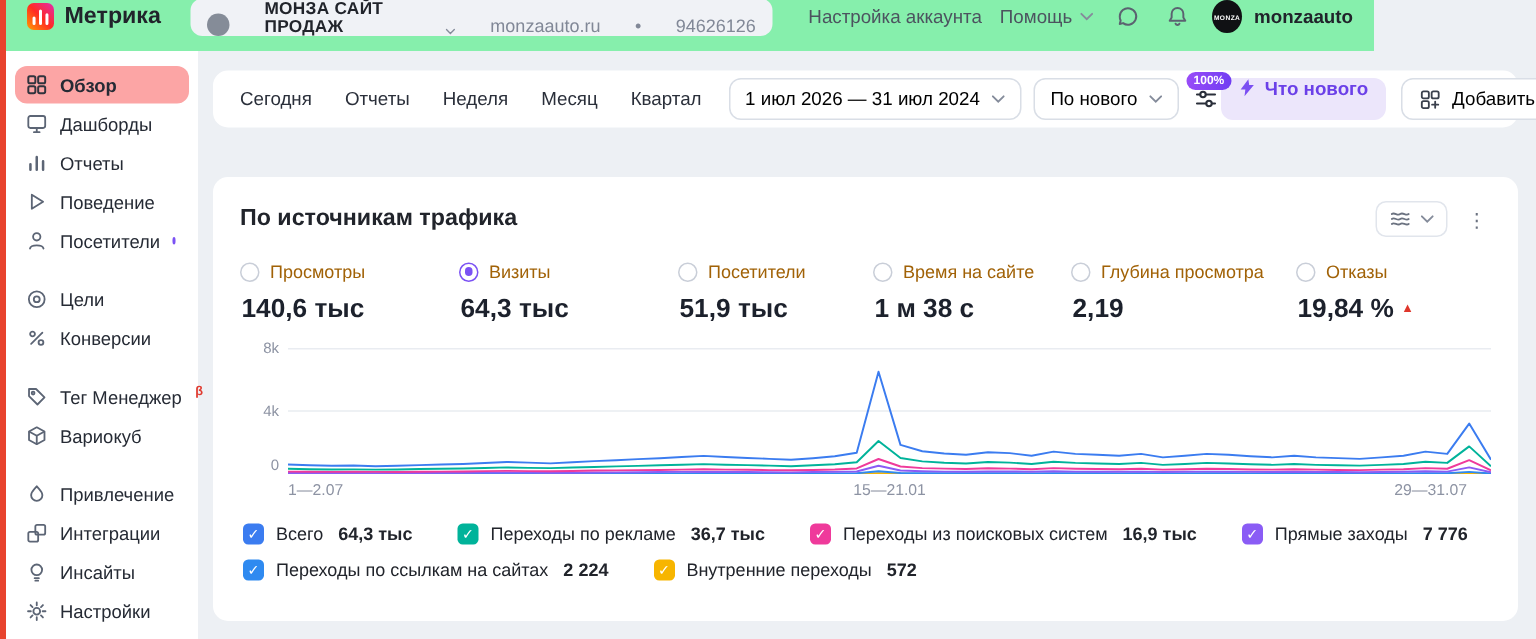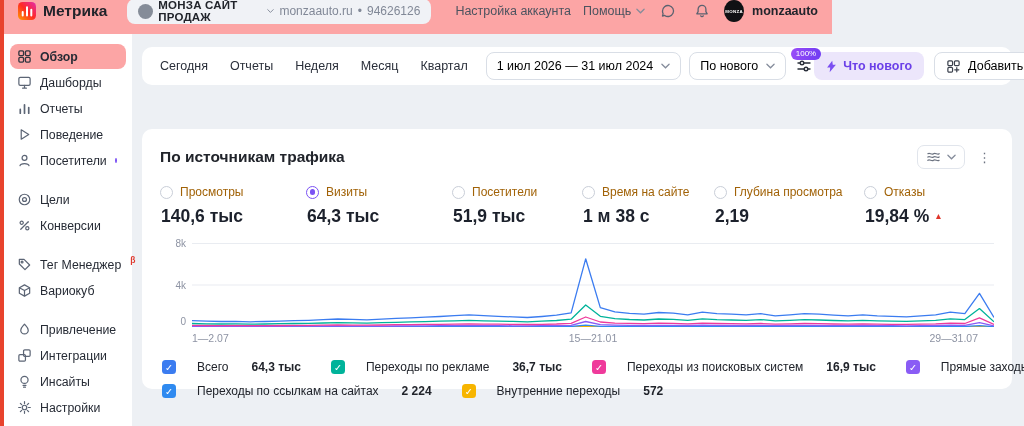--- a/index.html
+++ b/index.html
@@ -1,24 +1,24 @@
 <!DOCTYPE html>
 <html><head>
 <meta charset="utf-8">
 <style>
   *{margin:0;padding:0;box-sizing:border-box}
   html,body{width:1024px;height:426px;overflow:hidden}
   body{font-family:"Liberation Sans","DejaVu Sans",sans-serif;background:#edf0f4;color:#21242b;position:relative;font-size:13px}
   .red-strip{position:absolute;left:0;top:0;width:4px;height:426px;background:#e8432d;z-index:40}
 
   
-  .header{position:absolute;left:0;top:0;width:832px;height:34px;background:#fca5a5;display:flex;align-items:center;padding:0 14px 12px 12px;gap:12px;z-index:30}
+  .header{position:absolute;left:0;top:0;width:916px;height:34px;background:#86efac;display:flex;align-items:center;padding:0 14px 12px 12px;gap:12px;z-index:30}
   .logo{display:flex;align-items:center;gap:7px;margin-left:6px;cursor:pointer}
   .logo-text{font-size:15.5px;font-weight:700}
-  .counter-pill{display:flex;align-items:center;gap:5px;background:#f0f2f6;border-radius:8px;height:25px;padding:0 11px;font-size:12px;cursor:pointer;margin-left:8px}
+  .counter-pill{display:flex;align-items:flex-end;gap:23px;background:#f0f2f6;border-radius:8px;height:25px;padding:0 11px;font-size:12px;cursor:pointer;margin-left:8px}
   .favicon{width:15px;height:15px;border-radius:50%;background:#858c98;flex:0 0 auto}
   .counter-name{font-weight:600;font-size:11.5px;letter-spacing:.2px}
   .counter-meta{color:#818897}
   .hspacer{flex:1}
   .hlink{color:#4c535f;font-size:12.5px;display:flex;align-items:center;gap:5px;cursor:pointer;white-space:nowrap}
   .hicon{width:24px;height:24px;display:flex;align-items:center;justify-content:center;cursor:pointer}
   .avatar{width:22px;height:22px;border-radius:50%;background:#101114;color:#fff;display:flex;align-items:center;justify-content:center;font-size:4.4px;font-weight:700;letter-spacing:.3px;cursor:pointer}
   .username{font-size:12.5px;font-weight:700;margin-left:-4px;cursor:pointer}
 
   
@@ -29,25 +29,25 @@
   .sgap{height:13px}
   .dot-badge{width:5px;height:5px;border-radius:50%;background:#7b52f4;margin-left:auto;margin-right:2px}
   .beta{color:#e03a2f;font-size:8.5px;font-weight:700;margin-left:1px;align-self:flex-start;margin-top:3px}
 
   
   .main{position:absolute;left:132px;top:34px;right:0;bottom:0;padding:13px 12px 0 10px}
   .toolbar-card{background:#fff;border-radius:10px;height:38px;display:flex;align-items:center;padding:0 8px;gap:2px}
   .tb-text-btn{height:26px;padding:0 10px;border:none;background:none;font-size:12.5px;color:#2a2f3a;border-radius:7px;cursor:pointer;font-family:inherit;white-space:nowrap}
   .tb-outline{display:flex;align-items:center;gap:8px;border:1px solid #d9dee6;border-radius:8px;height:28px;padding:0 10px;font-size:12.5px;cursor:pointer;background:#fff;white-space:nowrap;margin-left:6px;font-family:inherit}
   .tb-icon-btn{position:relative;width:32px;height:28px;display:flex;align-items:center;justify-content:center;cursor:pointer;margin-left:8px;border:none;background:none}
-  .sampling-badge{position:absolute;top:-4px;right:-9px;background:linear-gradient(100deg,#9a4df8,#6f3cf2);color:#fff;font-size:8px;font-weight:400;padding:2px 5px;border-radius:8px;line-height:1}
-  .whats-new{display:flex;align-items:center;gap:6px;background:#ece6fb;color:#6b40e8;border:none;height:28px;border-radius:8px;padding:0 12px;font-size:12.5px;font-weight:600;cursor:pointer;font-family:inherit;margin-left:auto;white-space:nowrap}
+  .sampling-badge{position:absolute;top:-4px;right:-9px;background:linear-gradient(100deg,#9a4df8,#6f3cf2);color:#fff;font-size:8px;font-weight:700;padding:2px 5px;border-radius:8px;line-height:1}
+  .whats-new{display:flex;gap:6px;background:#ece6fb;color:#6b40e8;border:none;height:28px;border-radius:8px;padding:0 12px;font-size:12.5px;font-weight:600;cursor:pointer;font-family:inherit;margin-left:auto;white-space:nowrap}
   .add-btn{display:flex;align-items:center;gap:7px;border:1px solid #d9dee6;background:#fff;height:28px;border-radius:8px;padding:0 11px;font-size:12.5px;cursor:pointer;font-family:inherit;margin-left:8px;white-space:nowrap}
 
-  .chart-card{background:#fff;border-radius:10px;margin-top:44px;padding:16px 18px 12px;height:260px;position:relative}
+  .chart-card{background:#fff;border-radius:10px;margin-top:33px;padding:16px 18px 12px;height:296px;position:relative}
   .card-head{display:flex;align-items:center}
   .card-title{font-size:15.5px;font-weight:700}
   .card-controls{margin-left:auto;display:flex;align-items:center;gap:10px}
   .mini-ctl{display:flex;align-items:center;gap:6px;border:1px solid #e1e5ec;border-radius:7px;height:24px;padding:0 8px;cursor:pointer;background:#fff}
   .kebab-plain{border:none;background:none;color:#6b7280;font-size:13px;cursor:pointer;padding:0 3px}
 
   .metrics{display:flex;margin-top:16px}
   .metric{display:flex;flex-direction:column;gap:7px}
   .metric:nth-child(1){width:146px}.metric:nth-child(2){width:146px}.metric:nth-child(3){width:130px}
   .metric:nth-child(4){width:132px}.metric:nth-child(5){width:150px}
@@ -61,21 +61,21 @@
   .chart-wrap{margin-top:16px;position:relative;padding-left:32px}
   .plot{position:relative;height:84px}
   .plot svg{position:absolute;inset:0;width:100%;height:84px;display:block}
   .ylabel{position:absolute;left:-32px;width:26px;text-align:right;font-size:10px;color:#8d93a3}
   .y8{top:-5px}.y4{top:37px}.y0{top:73px}
   .xlabels{position:relative;height:15px;margin-top:5px;font-size:10.5px;color:#8d93a3}
   .xl-left{position:absolute;left:0}.xl-mid{position:absolute;left:50%;transform:translateX(-50%)}.xl-right{position:absolute;right:16px}
 
   .legend{margin-top:13px;display:flex;flex-direction:column;gap:10px;padding-left:2px}
   .lrow{display:flex;gap:30px}
-  .litem{display:flex;gap:21px;font-size:12px;cursor:pointer;white-space:nowrap}
+  .litem{display:flex;gap:8px;font-size:12px;cursor:pointer;white-space:nowrap}
   .cbox{width:14px;height:14px;border-radius:3.5px;display:flex;align-items:center;justify-content:center;color:#fff;font-size:9.5px;font-weight:700;flex:0 0 auto}
   .cbox::after{content:"✓"}
   .lval{font-weight:700;margin-left:2px}
 </style>
 </head>
 <body>
 
 <div class="red-strip"></div>
 
 <div class="header">

